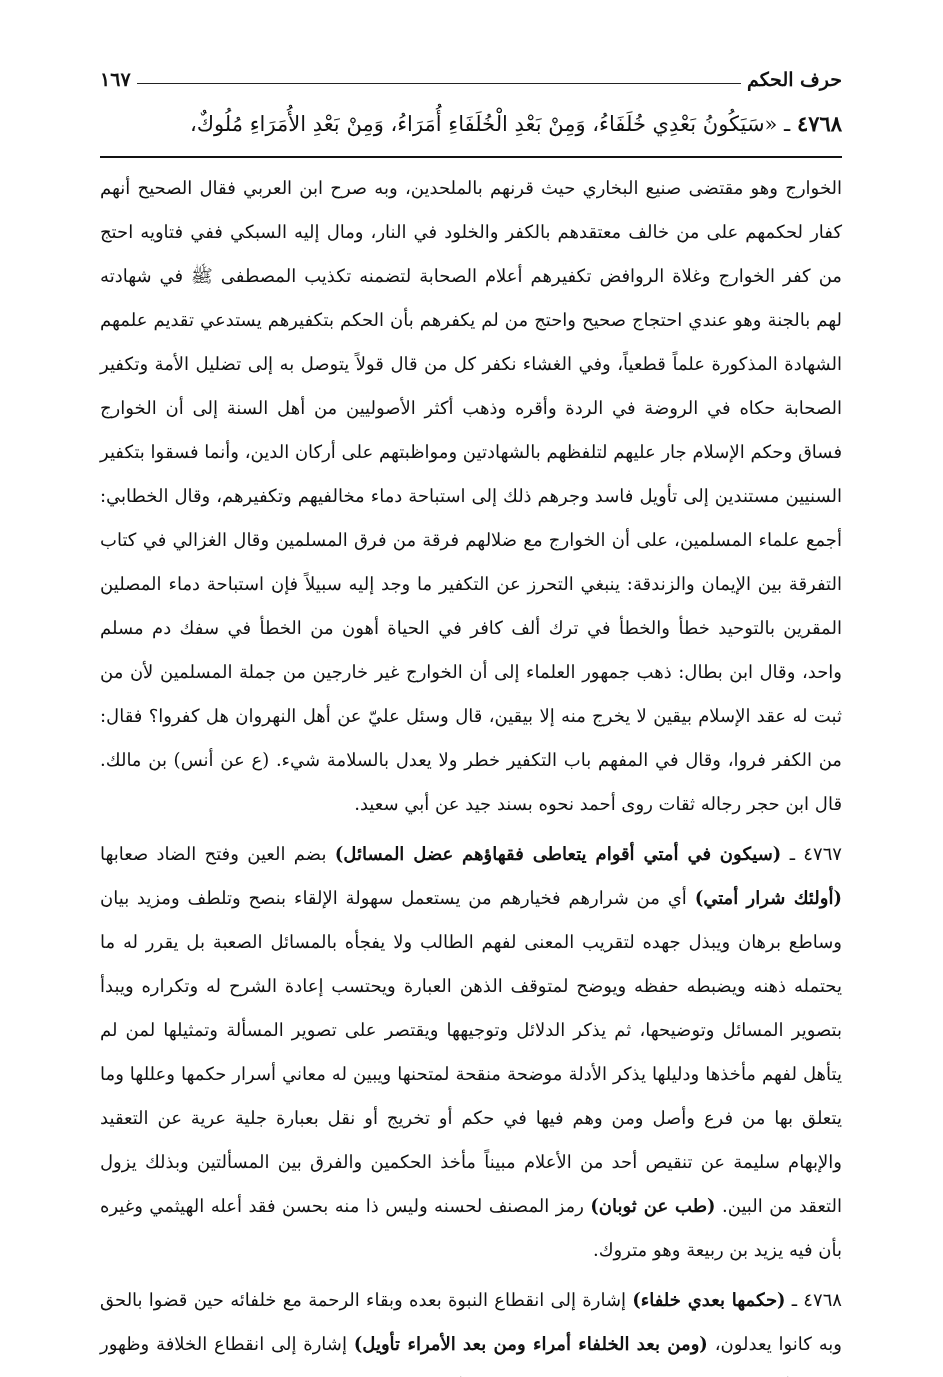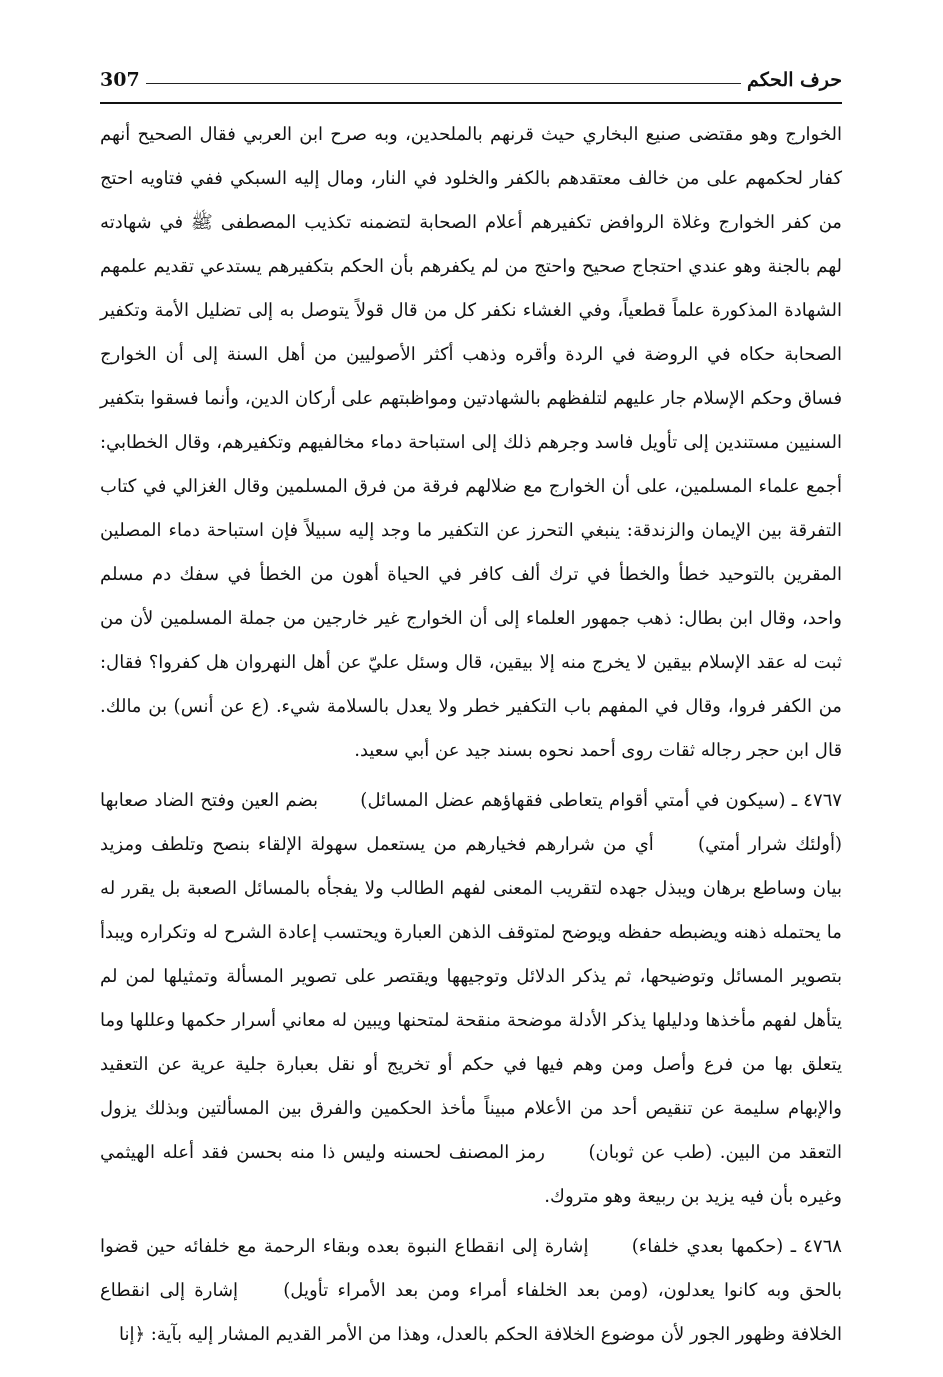--- a/index.html
+++ b/index.html
@@ -15,34 +15,39 @@
   }
   .running-head .rule {
     flex: 1; border-bottom: 1.5px solid #222; margin: 0 6px 6px 6px;
   }
   .matn { margin-top: 12px; font-size: 21px; line-height: 44px; text-align: justify; }
   .matn p { margin: 0 0 2px 0; }
   .matn .num { font-weight: bold; }
   .divider { margin: 10px 0 8px 0; border-top: 2.5px solid #111; }
   .sharh { font-size: 18px; line-height: 44px; text-align: justify; }
   .sharh p { margin: 0 0 6px 0; }
-  .sharh b { font-weight: normal; margin-left: 36px; }
+  .sharh b { font-weight: bold; }
 </style>
 </head>
 <body>
 
 <div class="page">
 
   <div class="running-head">
     <span>حرف الحكم</span>
     <span class="rule"></span>
-    <span>307</span>
+    <span>١٦٧</span>
   </div>
 
   <div class="matn">
+    <p>
+      <span class="num">٤٧٦٨</span>
+      <span> ـ </span>
+      <span>«سَيَكُونُ بَعْدِي خُلَفَاءُ، وَمِنْ بَعْدِ الْخُلَفَاءِ أُمَرَاءُ، وَمِنْ بَعْدِ الأُمَرَاءِ مُلُوكٌ،</span>
+    </p>
   </div>
 
   <div class="divider"></div>
 
   <div class="sharh">
     <p>الخوارج وهو مقتضى صنيع البخاري حيث قرنهم بالملحدين، وبه صرح ابن العربي فقال الصحيح أنهم كفار لحكمهم على من خالف معتقدهم بالكفر والخلود في النار، ومال إليه السبكي ففي فتاويه احتج من كفر الخوارج وغلاة الروافض تكفيرهم أعلام الصحابة لتضمنه تكذيب المصطفى ﷺ في شهادته لهم بالجنة وهو عندي احتجاج صحيح واحتج من لم يكفرهم بأن الحكم بتكفيرهم يستدعي تقديم علمهم الشهادة المذكورة علماً قطعياً، وفي الغشاء نكفر كل من قال قولاً يتوصل به إلى تضليل الأمة وتكفير الصحابة حكاه في الروضة في الردة وأقره وذهب أكثر الأصوليين من أهل السنة إلى أن الخوارج فساق وحكم الإسلام جار عليهم لتلفظهم بالشهادتين ومواظبتهم على أركان الدين، وأنما فسقوا بتكفير السنيين مستندين إلى تأويل فاسد وجرهم ذلك إلى استباحة دماء مخالفيهم وتكفيرهم، وقال الخطابي: أجمع علماء المسلمين، على أن الخوارج مع ضلالهم فرقة من فرق المسلمين وقال الغزالي في كتاب التفرقة بين الإيمان والزندقة: ينبغي التحرز عن التكفير ما وجد إليه سبيلاً فإن استباحة دماء المصلين المقرين بالتوحيد خطأ والخطأ في ترك ألف كافر في الحياة أهون من الخطأ في سفك دم مسلم واحد، وقال ابن بطال: ذهب جمهور العلماء إلى أن الخوارج غير خارجين من جملة المسلمين لأن من ثبت له عقد الإسلام بيقين لا يخرج منه إلا بيقين، قال وسئل عليّ عن أهل النهروان هل كفروا؟ فقال: من الكفر فروا، وقال في المفهم باب التكفير خطر ولا يعدل بالسلامة شيء. (ع عن أنس) بن مالك. قال ابن حجر رجاله ثقات روى أحمد نحوه بسند جيد عن أبي سعيد.</p>
 
     <p>
       <span>٤٧٦٧</span><span> ـ </span><b>(سيكون في أمتي أقوام يتعاطى فقهاؤهم عضل المسائل)</b><span> بضم العين وفتح الضاد صعابها </span><b>(أولئك شرار أمتي)</b><span> أي من شرارهم فخيارهم من يستعمل سهولة الإلقاء بنصح وتلطف ومزيد بيان وساطع برهان ويبذل جهده لتقريب المعنى لفهم الطالب ولا يفجأه بالمسائل الصعبة بل يقرر له ما يحتمله ذهنه ويضبطه حفظه ويوضح لمتوقف الذهن العبارة ويحتسب إعادة الشرح له وتكراره ويبدأ بتصوير المسائل وتوضيحها، ثم يذكر الدلائل وتوجيهها ويقتصر على تصوير المسألة وتمثيلها لمن لم يتأهل لفهم مأخذها ودليلها يذكر الأدلة موضحة منقحة لمتحنها ويبين له معاني أسرار حكمها وعللها وما يتعلق بها من فرع وأصل ومن وهم فيها في حكم أو تخريج أو نقل بعبارة جلية عرية عن التعقيد والإبهام سليمة عن تنقيص أحد من الأعلام مبيناً مأخذ الحكمين والفرق بين المسألتين وبذلك يزول التعقد من البين. </span><b>(طب عن ثوبان)</b><span> رمز المصنف لحسنه وليس ذا منه بحسن فقد أعله الهيثمي وغيره بأن فيه يزيد بن ربيعة وهو متروك.</span>
     </p>

